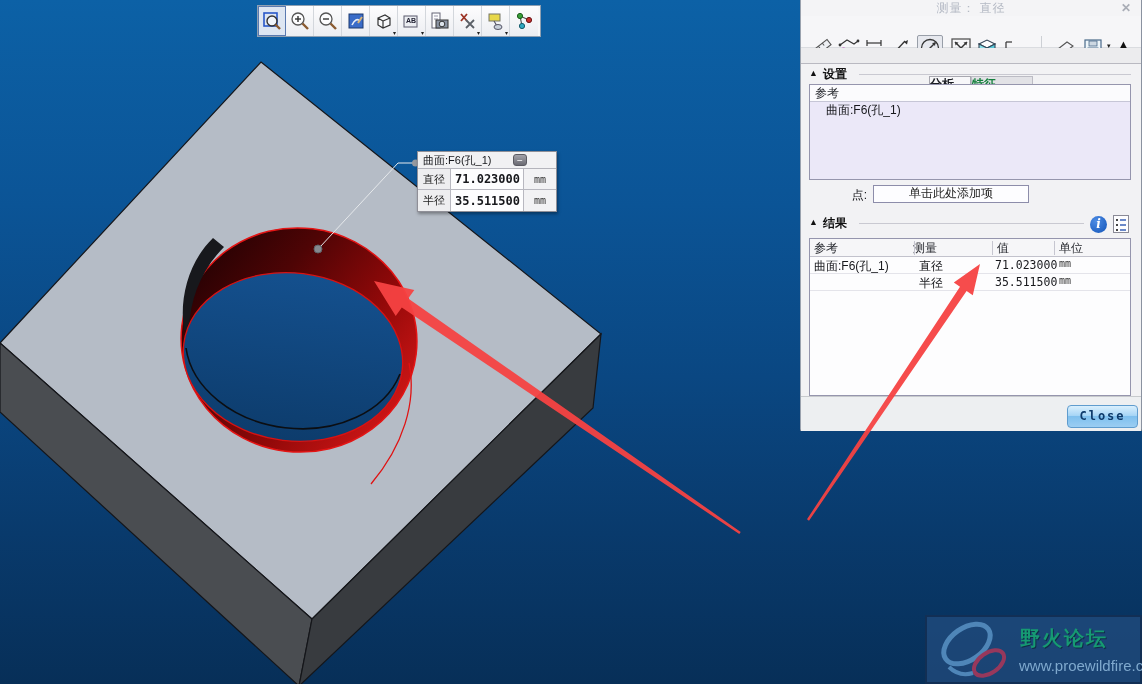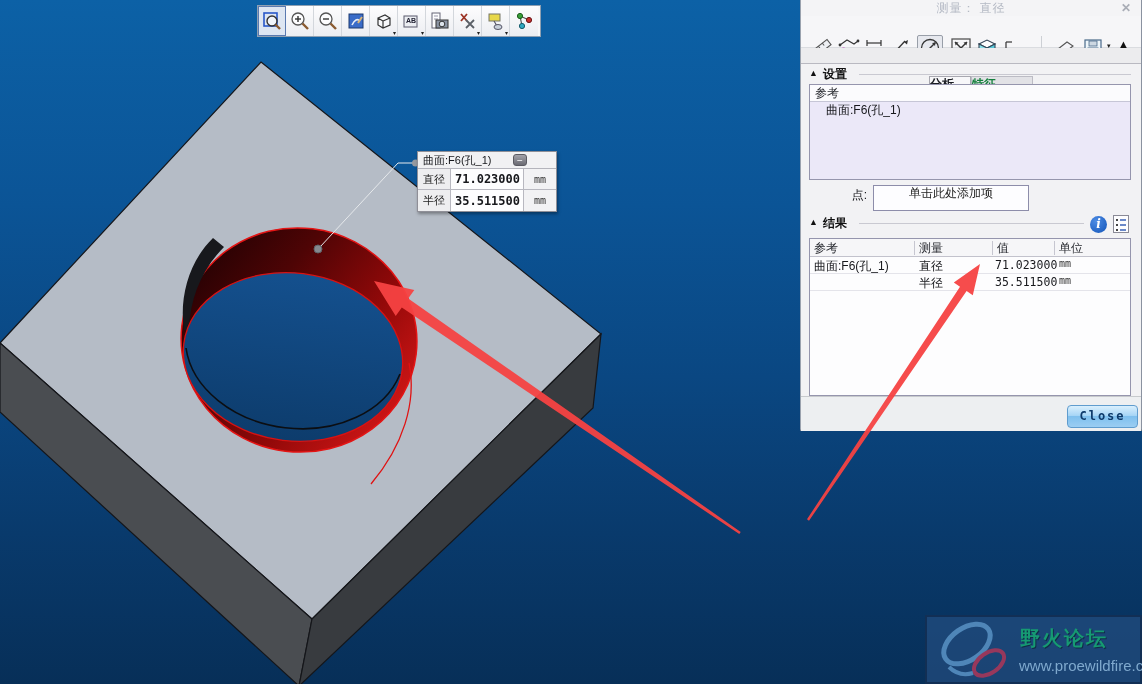--- a/index.html
+++ b/index.html
@@ -65,21 +65,21 @@
   .sec .line { position:absolute; top:8px; height:1px; background:#c9c9d1; }
 
   .ref-box { position:absolute; left:8px; top:84px; width:322px; height:96px;
     border:1px solid #9595ad; background:#ebe8f8; }
   .ref-head { height:17px; background:#fbfbfd; border-bottom:1px solid #c6c6d6;
     font-size:12px; color:#2a2c32; padding-left:5px; line-height:16px; }
   .ref-item { height:16px; font-size:12px; color:#17181c; padding-left:16px; line-height:16px; }
 
   .pt-label { position:absolute; left:8px; top:187px; width:58px; text-align:right;
     font-size:12px; color:#17181c; }
-  .pt-field { position:absolute; left:72px; top:185px; width:156px; height:26px;
+  .pt-field { position:absolute; left:72px; top:185px; width:156px; height:18px;
     background:#fdfdff; border:1px solid #8d8daa; font-size:12px; color:#222;
     text-align:center; line-height:15px; }
 
   .info-ic { position:absolute; left:289px; top:216px; width:17px; height:17px; border-radius:50%;
     background:radial-gradient(circle at 35% 30%, #4d8ce4, #1254b8); color:#fff;
     font-family:"DejaVu Serif", serif; font-weight:700; font-style:italic; font-size:12px;
     text-align:center; line-height:16px; }
   .rep-ic { position:absolute; left:312px; top:215px; width:16px; height:18px;
     background:#fdfdfe; border:1px solid #8a8a96; }
   .rep-ic i { display:block; height:2px; background:#6a88c8; margin:3px 2px 0 6px; }
@@ -366,21 +366,21 @@
         <i></i>
         <i></i>
       <u style="top:3px"></u>
         <u style="top:8px"></u>
         <u style="top:13px"></u>
       </div>
 
     <div class="res-box">
       <div class="res-head">
         <span style="left:4px">参考</span>
-        <span style="left:109px">测量</span>
+        <span style="left:103px">测量</span>
         <span style="left:187px">值</span>
         <span style="left:249px">单位</span>
         <span class="vsep" style="left:104px"></span>
         <span class="vsep" style="left:182px"></span>
         <span class="vsep" style="left:244px"></span>
       </div>
       <div class="res-row">
         <span style="left:4px">曲面:F6(孔_1)</span>
         <span style="left:109px">直径</span>
         <span class="num" style="left:185px">71.023000</span>

